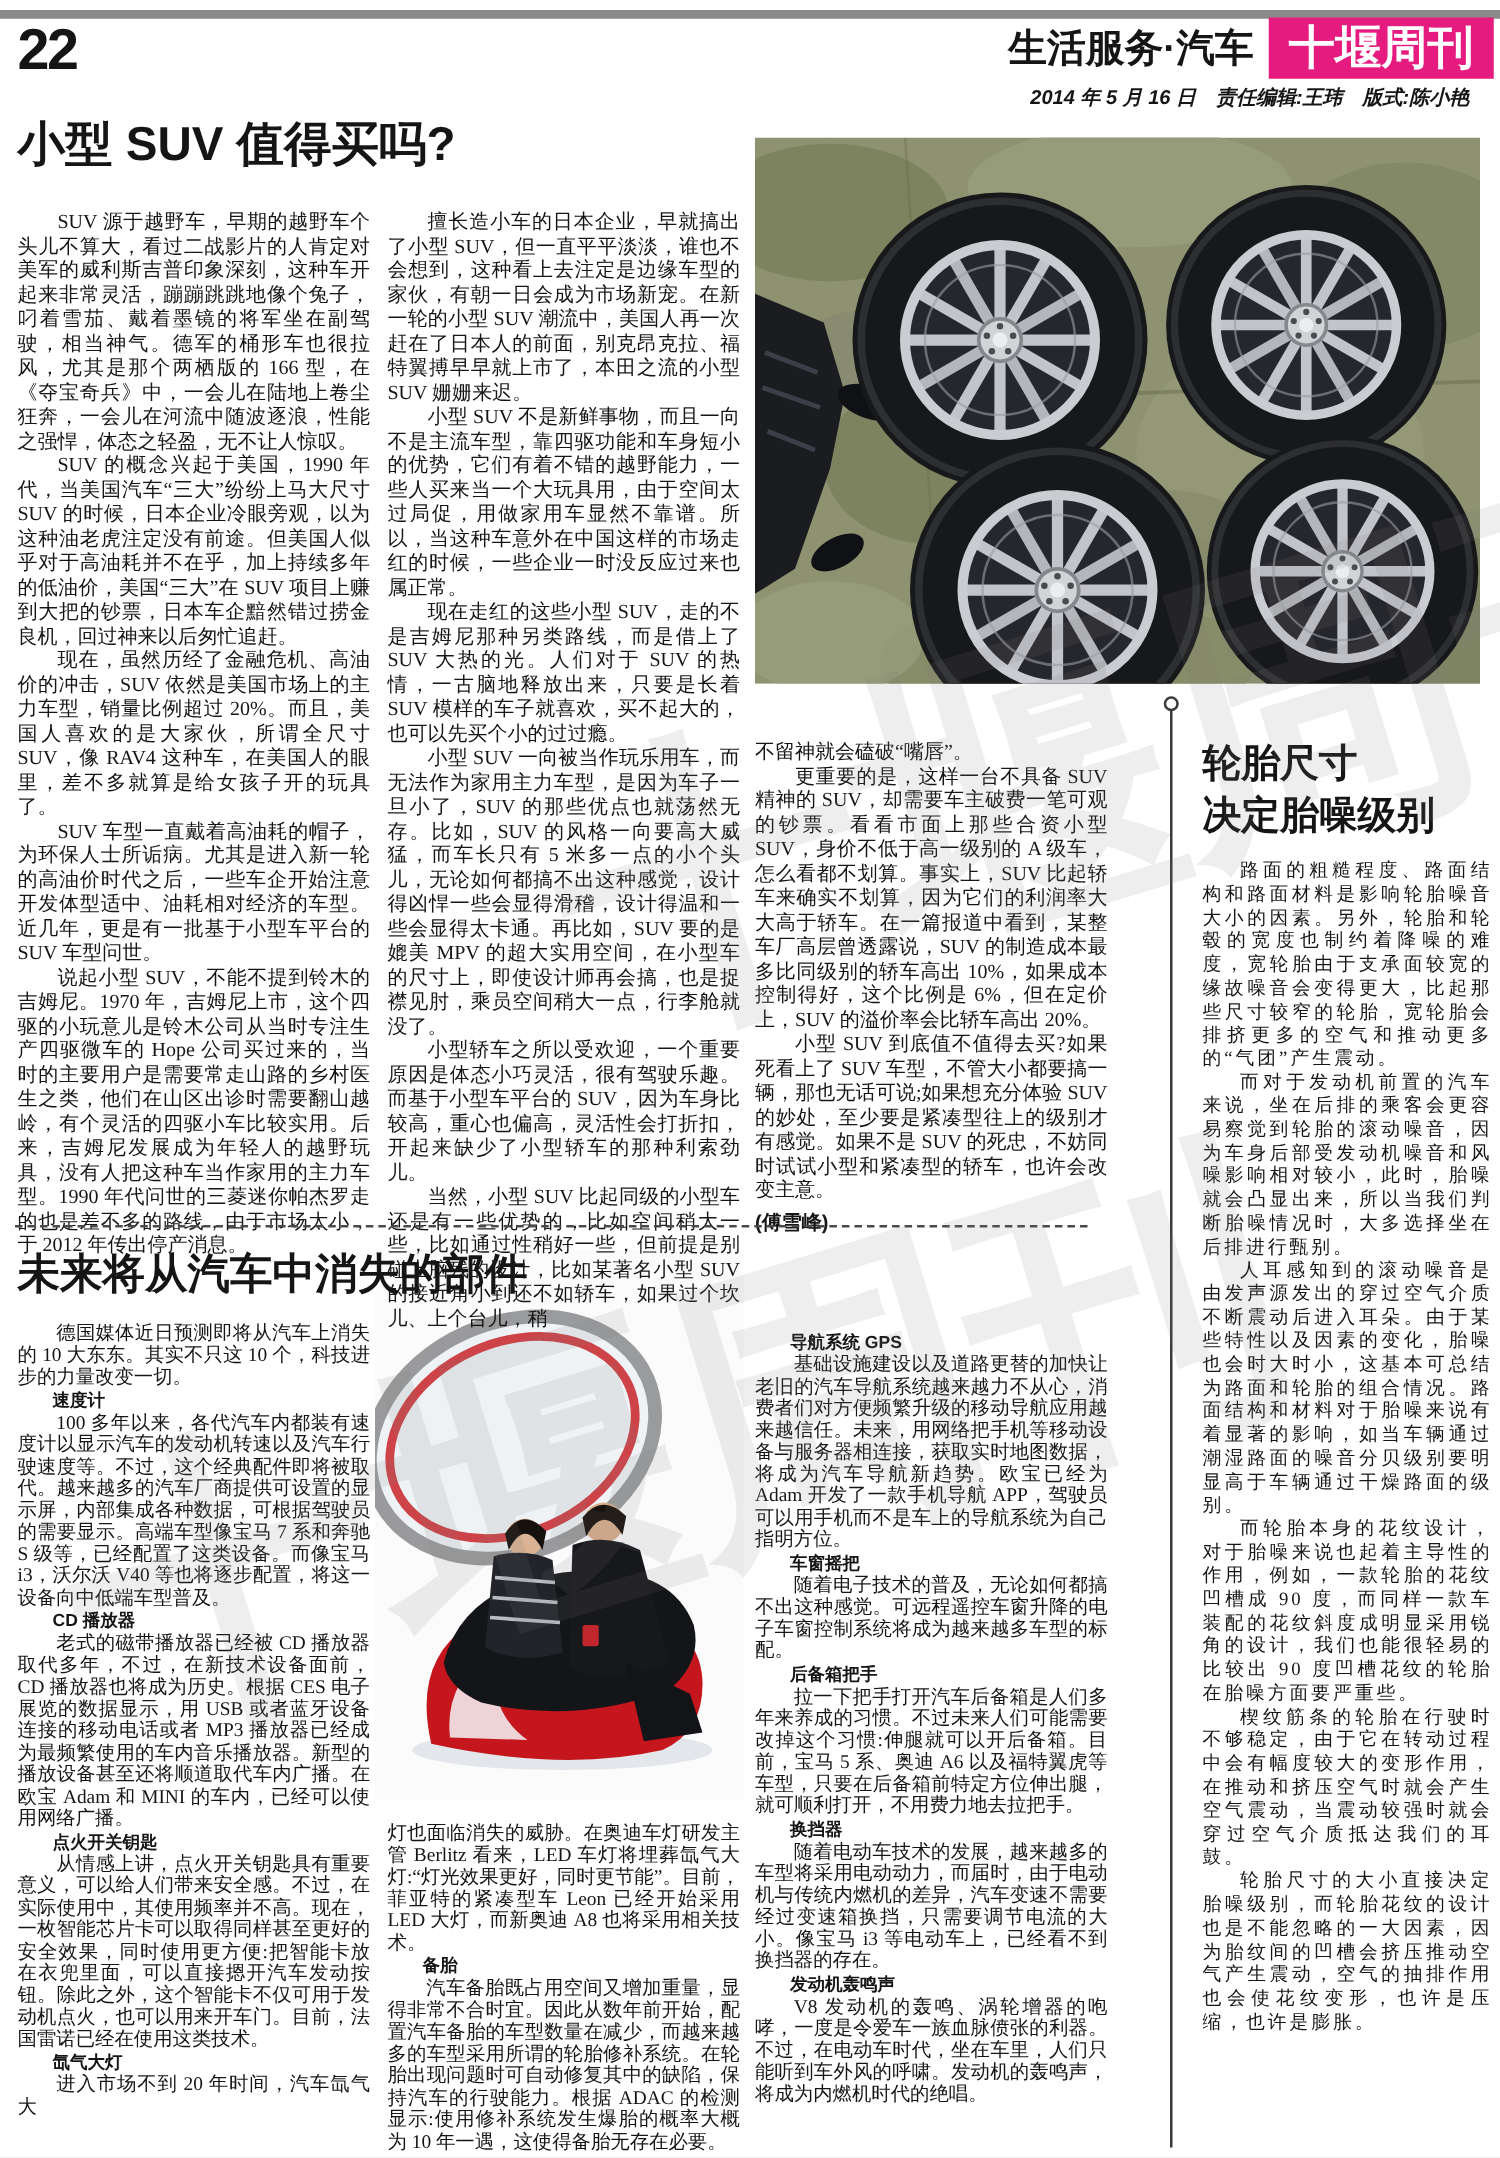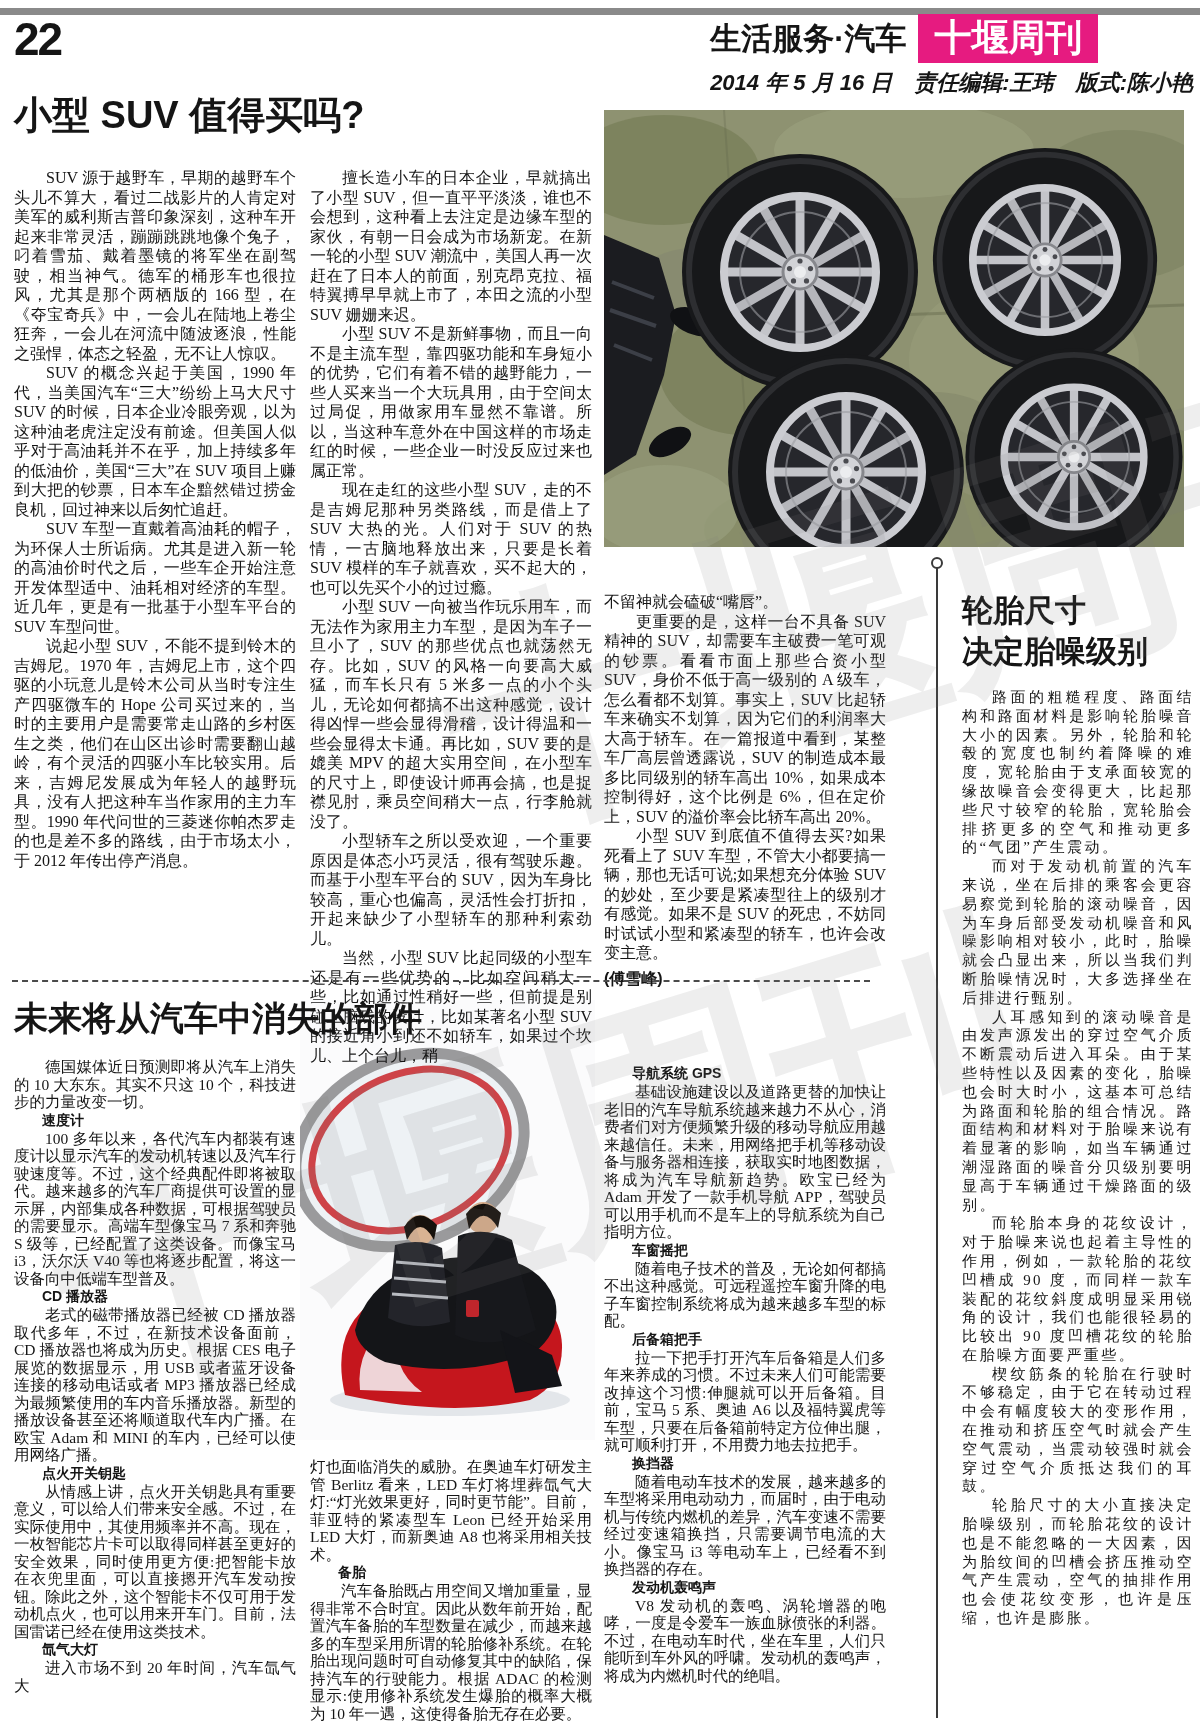--- a/index.html
+++ b/index.html
@@ -6,22 +6,22 @@
   .page{position:relative;width:1200px;height:1726px;background:#ffffff;overflow:hidden;
         font-family:"Liberation Serif","DejaVu Serif",serif;color:#151515;margin:0 auto;}
   .topbar{position:absolute;left:0;top:8px;width:1200px;height:7px;background:#8a8a8a;}
   .pagenum{position:absolute;left:14px;top:16px;font-family:"Liberation Sans","DejaVu Sans",sans-serif;
            font-weight:700;font-size:46px;letter-spacing:-2px;line-height:1;}
   .header-right{position:absolute;right:5px;top:14px;text-align:right;z-index:3;}
   .header-row{display:flex;align-items:center;justify-content:flex-start;gap:12px;}
   .section{font-family:"Liberation Sans","DejaVu Sans",sans-serif;font-weight:900;font-size:31px;line-height:1;}
   .masthead{display:inline-block;background:#e61b80;color:#fff;font-family:"Liberation Sans","DejaVu Sans",sans-serif;
             font-weight:900;font-size:37px;line-height:1;padding:5px 16px 7px;}
-  .dateline{margin-top:5px;font-style:italic;font-weight:700;font-size:22px;
-            font-family:"Liberation Sans","DejaVu Sans",sans-serif;padding-right:2px;}
+  .dateline{margin-top:5px;font-style:italic;font-weight:700;font-size:16px;
+            font-family:"Liberation Sans","DejaVu Sans",sans-serif;padding-right:2px;text-align:center;}
   .a1-title{position:absolute;left:14px;top:90px;margin:0;font-family:"Liberation Sans","DejaVu Sans",sans-serif;
             font-size:38px;font-weight:900;z-index:1;}
   .a2-title{position:absolute;left:14px;top:996px;margin:0;font-family:"Liberation Sans","DejaVu Sans",sans-serif;
             font-size:34px;font-weight:900;z-index:1;}
   .col{position:absolute;width:282px;text-align:justify;z-index:1;}
   .col p{margin:0;text-indent:2em;}
   .col p.cont{text-indent:0;}
   .a1col{font-size:16px;line-height:19.5px;}
   .a2col{font-size:15.5px;line-height:17.5px;}
   .a1c1{left:14px;top:168px;}
@@ -115,20 +115,21 @@
     <use href="#wheel" transform="translate(196,162)"></use>
     <use href="#wheel" transform="translate(441,150) scale(0.95)"></use>
     <use href="#wheel" transform="translate(242,362)"></use>
     <use href="#wheel" transform="translate(470,347) scale(0.92)"></use>
   </svg>
 
   <h1 class="a1-title">小型 SUV 值得买吗?</h1>
   <div class="col a1col a1c1">
       <p class="">SUV 源于越野车，早期的越野车个头儿不算大，看过二战影片的人肯定对美军的威利斯吉普印象深刻，这种车开起来非常灵活，蹦蹦跳跳地像个兔子，叼着雪茄、戴着墨镜的将军坐在副驾驶，相当神气。德军的桶形车也很拉风，尤其是那个两栖版的 166 型，在《夺宝奇兵》中，一会儿在陆地上卷尘狂奔，一会儿在河流中随波逐浪，性能之强悍，体态之轻盈，无不让人惊叹。</p>
       <p class="">SUV 的概念兴起于美国，1990 年代，当美国汽车“三大”纷纷上马大尺寸 SUV 的时候，日本企业冷眼旁观，以为这种油老虎注定没有前途。但美国人似乎对于高油耗并不在乎，加上持续多年的低油价，美国“三大”在 SUV 项目上赚到大把的钞票，日本车企黯然错过捞金良机，回过神来以后匆忙追赶。</p>
+      <p class="">现在，虽然历经了金融危机、高油价的冲击，SUV 依然是美国市场上的主力车型，销量比例超过 20%。而且，美国人喜欢的是大家伙，所谓全尺寸 SUV，像 RAV4 这种车，在美国人的眼里，差不多就算是给女孩子开的玩具了。</p>
       <p class="">SUV 车型一直戴着高油耗的帽子，为环保人士所诟病。尤其是进入新一轮的高油价时代之后，一些车企开始注意开发体型适中、油耗相对经济的车型。近几年，更是有一批基于小型车平台的 SUV 车型问世。</p>
       <p class="">说起小型 SUV，不能不提到铃木的吉姆尼。1970 年，吉姆尼上市，这个四驱的小玩意儿是铃木公司从当时专注生产四驱微车的 Hope 公司买过来的，当时的主要用户是需要常走山路的乡村医生之类，他们在山区出诊时需要翻山越岭，有个灵活的四驱小车比较实用。后来，吉姆尼发展成为年轻人的越野玩具，没有人把这种车当作家用的主力车型。1990 年代问世的三菱迷你帕杰罗走的也是差不多的路线，由于市场太小，于 2012 年传出停产消息。</p>
     </div>
   <div class="col a1col a1c2">
       <p class="">擅长造小车的日本企业，早就搞出了小型 SUV，但一直平平淡淡，谁也不会想到，这种看上去注定是边缘车型的家伙，有朝一日会成为市场新宠。在新一轮的小型 SUV 潮流中，美国人再一次赶在了日本人的前面，别克昂克拉、福特翼搏早早就上市了，本田之流的小型 SUV 姗姗来迟。</p>
       <p class="">小型 SUV 不是新鲜事物，而且一向不是主流车型，靠四驱功能和车身短小的优势，它们有着不错的越野能力，一些人买来当一个大玩具用，由于空间太过局促，用做家用车显然不靠谱。所以，当这种车意外在中国这样的市场走红的时候，一些企业一时没反应过来也属正常。</p>
       <p class="">现在走红的这些小型 SUV，走的不是吉姆尼那种另类路线，而是借上了 SUV 大热的光。人们对于 SUV 的热情，一古脑地释放出来，只要是长着 SUV 模样的车子就喜欢，买不起大的，也可以先买个小的过过瘾。</p>
       <p class="">小型 SUV 一向被当作玩乐用车，而无法作为家用主力车型，是因为车子一旦小了，SUV 的那些优点也就荡然无存。比如，SUV 的风格一向要高大威猛，而车长只有 5 米多一点的小个头儿，无论如何都搞不出这种感觉，设计得凶悍一些会显得滑稽，设计得温和一些会显得太卡通。再比如，SUV 要的是媲美 MPV 的超大实用空间，在小型车的尺寸上，即使设计师再会搞，也是捉襟见肘，乘员空间稍大一点，行李舱就没了。</p>
       <p class="">小型轿车之所以受欢迎，一个重要原因是体态小巧灵活，很有驾驶乐趣。而基于小型车平台的 SUV，因为车身比较高，重心也偏高，灵活性会打折扣，开起来缺少了小型轿车的那种利索劲儿。</p>
       <p class="">当然，小型 SUV 比起同级的小型车还是有一些优势的，比如空间稍大一些，比如通过性稍好一些，但前提是别碰上脑残的设计，比如某著名小型 SUV 的接近角小到还不如轿车，如果过个坎儿、上个台儿，稍</p>

